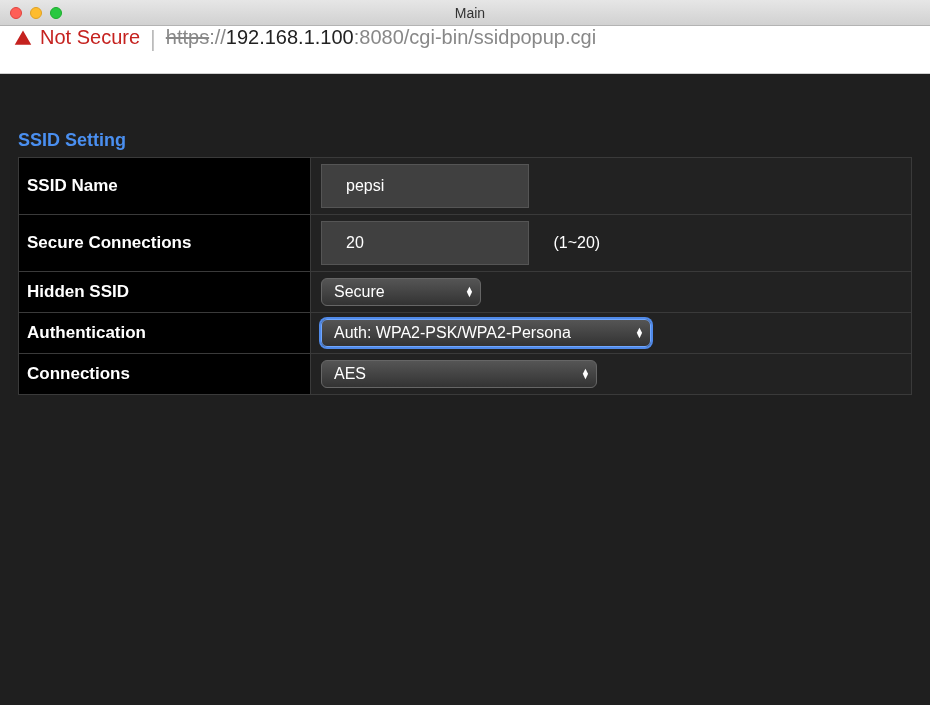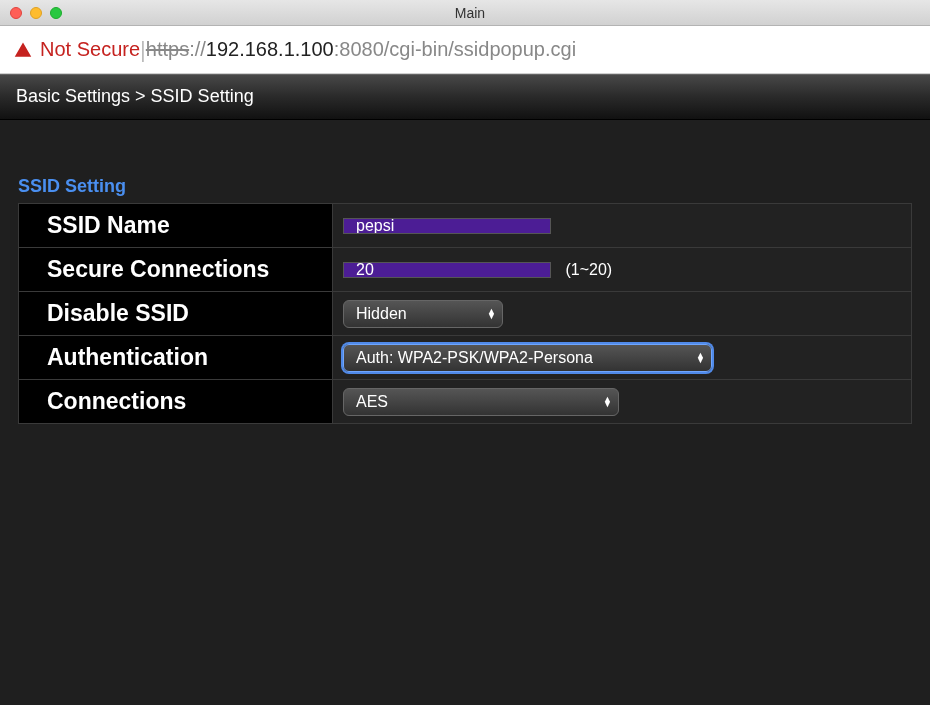--- a/index.html
+++ b/index.html
@@ -20,23 +20,24 @@
     .light.min { background: #febc2e; border: 0.5px solid #dfa123; }
     .light.max { background: #28c840; border: 0.5px solid #1dac2c; }
     .window-title { position: absolute; left: 10px; right: 0; text-align: center; font-size: 14px; color: #333; pointer-events: none; }
 
     
     .addressbar {
       height: 48px;
       background: #fff;
       border-bottom: 1px solid #d0d0d0;
       display: flex;
-      align-items: center;
+      align-items: flex-start;
       padding: 0 14px;
       font-size: 20px;
+      gap: 10px;
     }
     .not-secure { color: #c5221f; display: flex; align-items: center; gap: 8px; }
     .warning-icon { width: 18px; height: 18px; display: inline-flex; }
     .url-sep { color: #bbb; font-size: 22px; font-weight: 200; }
     .url { color: #888; }
     .url .struck { text-decoration: line-through; text-decoration-color: #888; }
     .url .dark { color: #222; }
 
     
     .content { background: #1f1f1f; height: calc(100% - 26px - 48px); }
@@ -62,40 +63,40 @@
       border-collapse: collapse;
     }
     table.form td {
       border: 1px solid #3a3a3a;
       background: #1f1f1f;
     }
     table.form td.label {
       background: #000;
       color: #fff;
       font-weight: bold;
-      font-size: 23px;
-      padding: 8px 28px;
-      width: 314px;
+      font-size: 17px;
+      padding: 8px 8px;
+      width: 292px;
     }
     table.form td.field {
       background: #222;
       padding: 6px 10px;
       color: #fff;
       font-size: 16px;
     }
     input.text {
-      background: #4c1d95;
+      background: #404040;
       border: 1px solid #555;
       color: #fff;
       font-size: 16px;
-      padding: 4px 12px;
+      padding: 4px 24px;
       width: 208px;
-      height: 16px;
-    }
-    .hint { color: #fff; margin-left: 10px; font-size: 16px; }
+      height: 44px;
+    }
+    .hint { color: #fff; margin-left: 20px; font-size: 16px; }
 
     
     .sel {
       display: inline-flex;
       align-items: center;
       justify-content: space-between;
       background: linear-gradient(to bottom, #555 0%, #333 100%);
       border: 1px solid #666;
       border-radius: 6px;
       color: #fff;
@@ -106,21 +107,21 @@
     }
     .sel .arrows {
       display: inline-flex;
       flex-direction: column;
       line-height: 5px;
       font-size: 9px;
       margin-left: 10px;
       color: #fff;
     }
     .sel.auth {
-      width: 369px;
+      width: 330px;
       box-shadow: 0 0 0 2px rgba(85,150,255,0.9);
       border-color: #6fa6ff;
     }
     .sel.hidden { width: 160px; }
     .sel.enc { width: 276px; }
 
     .psk-blur {
       display: inline-block;
       width: 210px;
       height: 26px;
@@ -150,49 +151,44 @@
     </span>
     <span>Not Secure</span>
   </span>
   <span class="url-sep">|</span>
   <span class="url">
     <span class="struck">https</span><span>://</span><span class="dark">192.168.1.100</span><span>:8080</span><span>/cgi-bin/ssidpopup.cgi</span>
   </span>
 </div>
 
 <div class="content">
-  <div class="breadcrumb-bar">
-    <span>Basic Settings</span>
-    <span>&gt;</span>
-    <span>SSID Setting</span>
-  </div>
 
   <div class="section">
     <div class="section-title">SSID Setting</div>
 
     <table class="form">
       <tbody>
           <tr>
         <td class="label">SSID Name</td>
         <td class="field">
           <input class="text" type="text" value="pepsi" style="">
         </td>
       </tr>
       <tr>
         <td class="label">Secure Connections</td>
         <td class="field">
           <input class="text" type="text" value="20" style="">
           <span class="hint">(1~20)</span>
         </td>
       </tr>
       <tr>
-        <td class="label">Disable SSID</td>
+        <td class="label">Hidden SSID</td>
         <td class="field">
           <div class="sel hidden">
-            <span>Hidden</span>
+            <span>Secure</span>
             <span class="arrows">▲<br>▼</span>
           </div>
         </td>
       </tr>
       <tr>
         <td class="label">Authentication</td>
         <td class="field">
           <div class="sel auth">
             <span>Auth: WPA2-PSK/WPA2-Persona</span>
             <span class="arrows">▲<br>▼</span>

